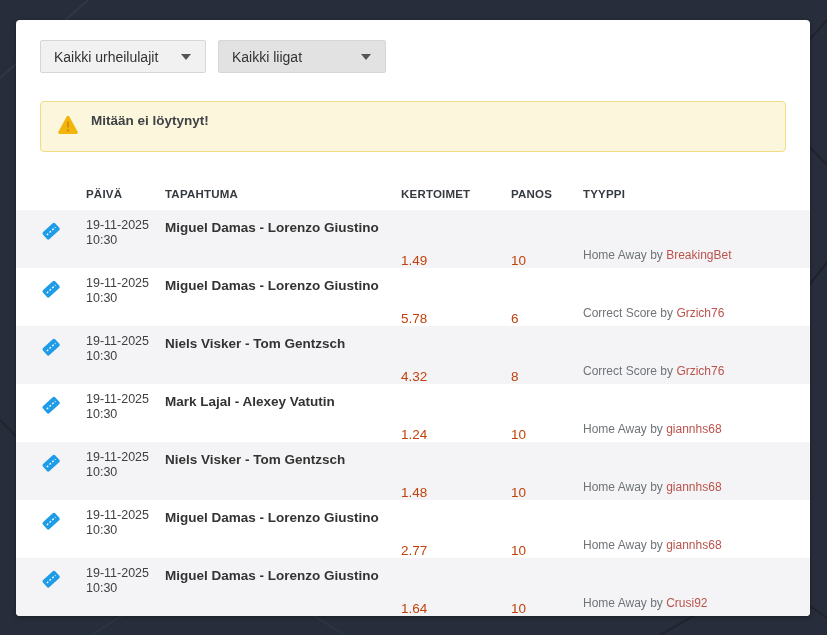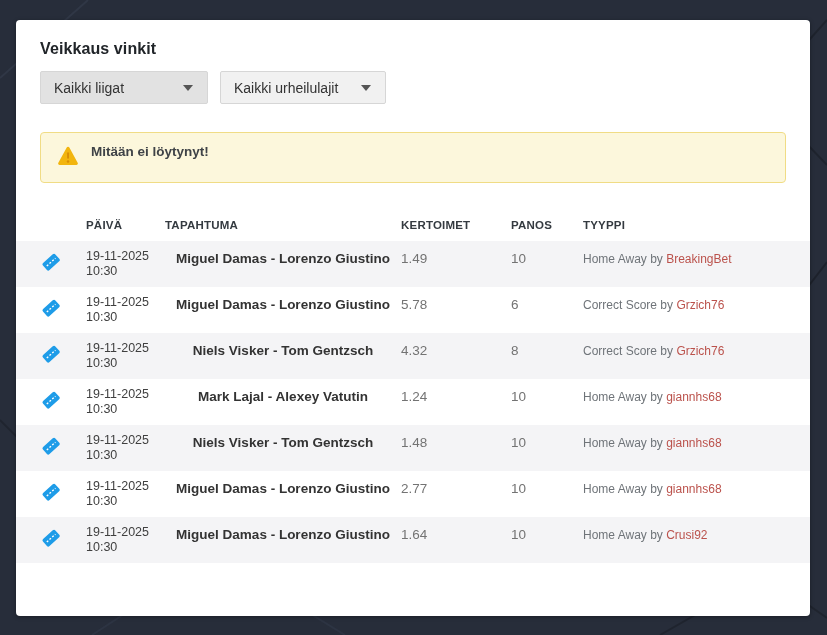--- a/index.html
+++ b/index.html
@@ -55,23 +55,23 @@
     text-align: left; font-size: 11.5px; font-weight: bold;
     color: #343a40; letter-spacing: 0.2px;
     padding: 6px 0 10px 0; background: #fff;
   }
   tbody tr { height: 46px; }
   tbody tr:nth-child(odd) { background: #f4f4f6; }
   tbody tr:nth-child(even) { background: #ffffff; }
   tbody td { vertical-align: top; padding-top: 8px; }
   td.cell-icon { text-align: center; padding-top: 11px; }
   .date-line { font-size: 12.5px; color: #404040; line-height: 15px; }
-  .event-text { font-size: 13.5px; font-weight: bold; color: #333; padding-top: 2px; text-align: center; }
-  .num-text { font-size: 13.5px; color: #737373; padding-top: 2px; }
-  .type-text { font-size: 12px; color: #6f7479; padding-top: 3px; }
+  .event-text { font-size: 13.5px; font-weight: bold; color: #333; padding-top: 2px; }
+  .num-text { font-size: 13.5px; color: #c2410c; padding-top: 2px; margin-top: 33px; }
+  .type-text { font-size: 12px; color: #6f7479; padding-top: 3px; margin-top: 27px; }
   .tipster-link { color: #bb524c; cursor: pointer; text-decoration: none; }
   .footer { display: flex; justify-content: center; padding: 12px 0 0 0; }
   .show-all-btn {
     background: #c5382c; color: #ffffff; border: 1px solid #b02f24;
     font-family: "Liberation Sans", sans-serif;
     font-size: 14px; font-weight: bold; border-radius: 4px;
     padding: 8px 16px; cursor: pointer; line-height: 15px;
   }
 </style>
 </head>
@@ -81,29 +81,28 @@
   <path d="M0 78 L88 0" stroke="rgba(130,150,180,0.10)" stroke-width="2"></path>
   <path d="M827 20 L760 95 L827 165" stroke="rgba(0,0,0,0.22)" stroke-width="2"></path>
   <path d="M790 310 L827 262" stroke="rgba(0,0,0,0.25)" stroke-width="2"></path>
   <path d="M92 635 L215 555 L345 635" stroke="rgba(100,120,150,0.10)" stroke-width="2"></path>
   <path d="M660 635 L765 575 L827 618" stroke="rgba(0,0,0,0.20)" stroke-width="2"></path>
   <path d="M0 420 L40 460" stroke="rgba(0,0,0,0.18)" stroke-width="2"></path>
 </svg>
 
 <div class="card">
   <div class="card-inner">
-    <div class="page-title">Veikkaus vinkit</div>
 
     <div class="filters">
+      <div class="select select-sport">
+        <span>Kaikki urheilulajit</span>
+        <span class="caret"></span>
+      </div>
       <div class="select select-league">
         <span>Kaikki liigat</span>
-        <span class="caret"></span>
-      </div>
-      <div class="select select-sport">
-        <span>Kaikki urheilulajit</span>
         <span class="caret"></span>
       </div>
     </div>
 
     <div class="alert">
       <span class="alert-icon">
         <svg width="22" height="20" viewBox="0 0 24 22">
           <path d="M10.6 1.6 a1.7 1.7 0 0 1 2.9 0 L22.6 18.4 a1.6 1.6 0 0 1 -1.45 2.4 H2.85 a1.6 1.6 0 0 1 -1.45 -2.4 Z" fill="#f2b50e"></path>
           <rect x="11" y="7" width="2.1" height="7" rx="1" fill="#d98e04"></rect>
           <circle cx="12.05" cy="17" r="1.35" fill="#d98e04"></circle>

